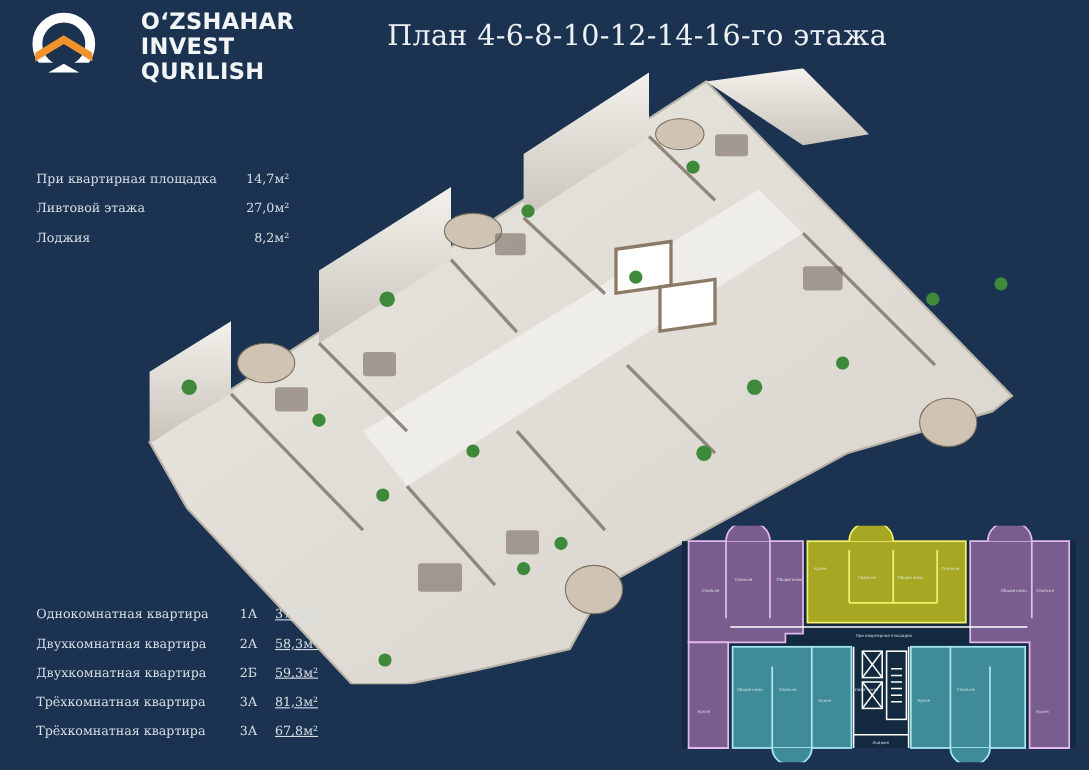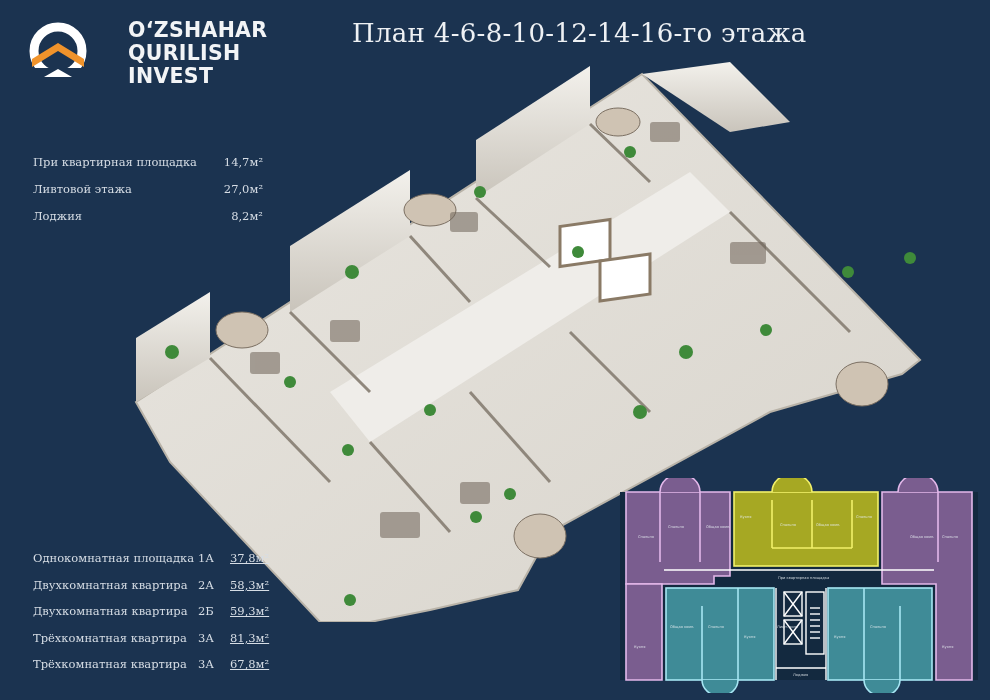--- a/index.html
+++ b/index.html
@@ -4,21 +4,21 @@
 <style>
   * { box-sizing: border-box; margin: 0; padding: 0; }
   html, body { width: 990px; height: 700px; overflow: hidden; }
   body {
     background: #1b3350;
     position: relative;
     font-family: "DejaVu Serif", "Liberation Serif", serif;
     color: #e8edf2;
   }
   
-  .logo { position: absolute; left: 24px; top: 19px; width: 230px; height: 70px; }
+  .logo { position: absolute; left: 24px; top: 8px; width: 230px; height: 70px; }
   .logo-mark { position: absolute; left: 2px; top: 2px; width: 64px; height: 64px; }
   .logo-text {
     position: absolute; left: 104px; top: 0;
     font-family: "DejaVu Sans", "Liberation Sans", sans-serif;
     font-weight: bold; font-size: 20.5px; line-height: 23px; color: #f2f4f6;
     letter-spacing: 0.3px;
   }
   .logo-text div { white-space: nowrap; }
 
   
@@ -32,21 +32,21 @@
   .common { position: absolute; left: 33px; top: 148px; width: 200px; }
   .row { display: flex; white-space: nowrap; font-size: 11.5px; color: #d6dde5; height: 27px; align-items: center; }
   .row .lbl { flex: 0 0 auto; }
   .common .row .val { position: absolute; right: -30px; }
   .common .row { position: relative; width: 200px; }
 
   
   .apts { position: absolute; left: 33px; top: 545px; }
   .apt-row { display: flex; white-space: nowrap; font-size: 11.5px; color: #d6dde5; height: 26.5px; align-items: center; }
   .apt-row .lbl { width: 165px; }
-  .apt-row .code { width: 32px; }
+  .apt-row .code { width: 32px; margin-left: 20px; }
   .apt-row .val { width: 60px; text-decoration: underline; }
 
   
   .plan3d { position: absolute; left: 130px; top: 62px; width: 800px; height: 560px; }
 
   
   .mini { position: absolute; left: 620px; top: 478px; width: 358px; height: 215px; }
   .room-lbl {
     font-family: "DejaVu Sans", "Liberation Sans", sans-serif;
     font-size: 3.6px; fill: #e8eef2; opacity: 0.85;
@@ -57,22 +57,22 @@
 
 <div class="logo">
   <svg class="logo-mark" viewBox="0 0 64 64">
     <circle cx="32" cy="30" r="24" fill="none" stroke="#ffffff" stroke-width="9"></circle>
     <path d="M6 46 L32 30 L58 46 L58 38 L32 22 L6 38 Z" fill="#f0932b"></path>
     <rect x="0" y="47" width="64" height="17" fill="#1b3350"></rect>
     <path d="M18 56 L32 48 L46 56 Z" fill="#ffffff"></path>
   </svg>
   <div class="logo-text">
     <div>O‘ZSHAHAR</div>
+    <div>INVEST</div>
     <div>QURILISH</div>
-    <div>INVEST</div>
   </div>
 </div>
 
 <div class="title">План 4-6-8-10-12-14-16-го этажа</div>
 
 <div class="common">
   <div class="row">
     <span class="lbl">При квартирная площадка</span>
     <span class="val">14,7м²</span>
   </div>
@@ -155,21 +155,21 @@
       <circle cx="218" cy="388" r="6"></circle>
     <circle cx="380" cy="432" r="6"></circle>
       <circle cx="510" cy="350" r="7"></circle>
     <circle cx="220" cy="538" r="6"></circle>
       <circle cx="346" cy="455" r="6"></circle>
   </g>
 </svg>
 
 <div class="apts">
   <div class="apt-row">
-    <span class="lbl">Однокомнатная площадка</span>
+    <span class="lbl">Однокомнатная квартира</span>
     <span class="code">1А</span>
     <span class="val">37,8м²</span>
   </div>
   <div class="apt-row">
     <span class="lbl">Двухкомнатная квартира</span>
     <span class="code">2А</span>
     <span class="val">58,3м²</span>
   </div>
   <div class="apt-row">
     <span class="lbl">Двухкомнатная квартира</span>

